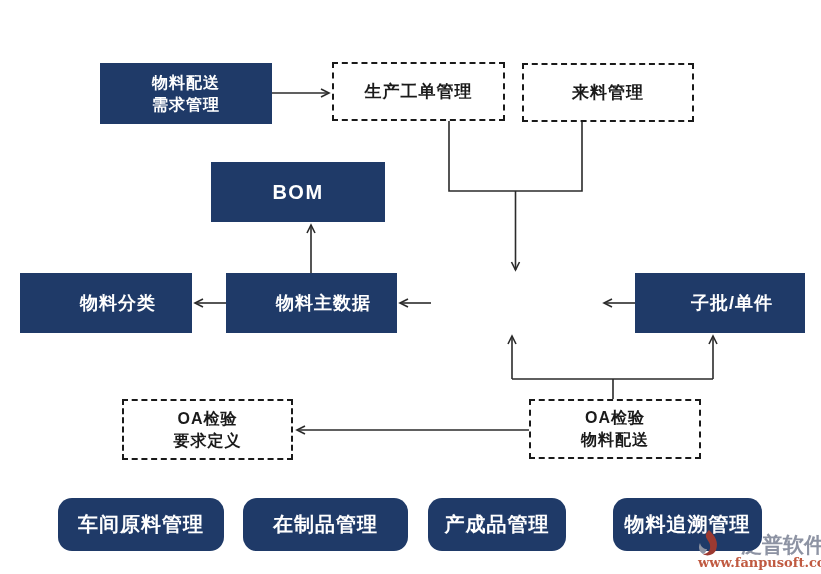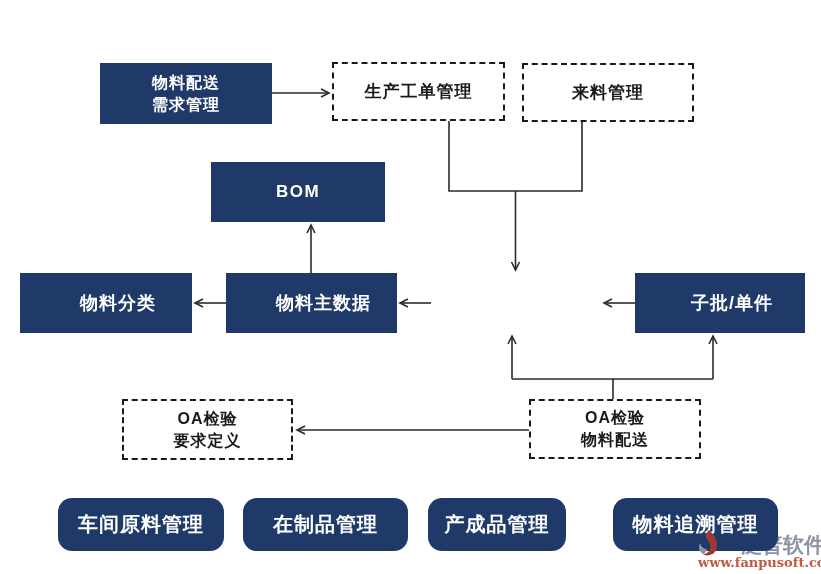--- a/index.html
+++ b/index.html
@@ -12,21 +12,21 @@
     position:absolute;z-index:2;display:flex;flex-direction:column;
     align-items:center;justify-content:center;text-align:center;
     font-weight:bold;letter-spacing:1px;box-sizing:border-box;
   }
   .node.solid{background:#1f3a68;color:#ffffff;text-align:center;}
   .node.dashed{background:#ffffff;color:#1a1a1a;border:2px dashed #1a1a1a;}
   .node .l1,.node .l2{display:block;line-height:1.35;}
   .fs-single{font-size:18px;padding-left:24px;}
   .fs-dashed{font-size:17px;text-align:right;}
   .fs-two{font-size:16px;}
-  .fs-bom{font-size:17px;letter-spacing:1.5px;}
+  .fs-bom{font-size:20px;letter-spacing:1.5px;}
   .fs-bottom{font-size:20px;border-radius:14px;}
   .wm-text{
     position:absolute;z-index:1;left:741px;top:531px;width:120px;
     font-size:21px;font-weight:bold;color:#8d93a3;letter-spacing:0;
     white-space:nowrap;
   }
   .wm-flame{position:absolute;z-index:3;left:697px;top:530px;width:22px;height:28px;}
   .wm-url{
     position:absolute;z-index:3;left:698px;top:555px;width:125px;
     font-family:"DejaVu Serif","Liberation Serif",serif;font-weight:bold;
@@ -114,21 +114,21 @@
   </div>
 
   <div class="node solid fs-bottom" style="left:243px;top:498px;width:165px;height:53px">
     <span>在制品管理</span>
   </div>
 
   <div class="node solid fs-bottom" style="left:428px;top:498px;width:138px;height:53px">
     <span>产成品管理</span>
   </div>
 
-  <div class="node solid fs-bottom" style="left:613px;top:498px;width:165px;height:53px">
+  <div class="node solid fs-bottom" style="left:613px;top:498px;width:149px;height:53px">
     <span>物料追溯管理</span>
   </div>
 
   <svg class="wm-flame" viewBox="0 0 22 28">
     <path d="M12,0 C18,6 22,12 19,20 C17,25 10,27 6,24 C10,24 14,21 13,15 C12,10 8,9 9,4 C10,2 11,1 12,0 Z" fill="#9c3a31"></path>
     <path d="M6,24 C2,22 1,17 3,13 C4,17 7,19 10,19 C9,22 8,23 6,24 Z" fill="#8d93a3"></path>
   </svg>
   <div class="wm-url">www.fanpusoft.com</div>
 
 </div>

